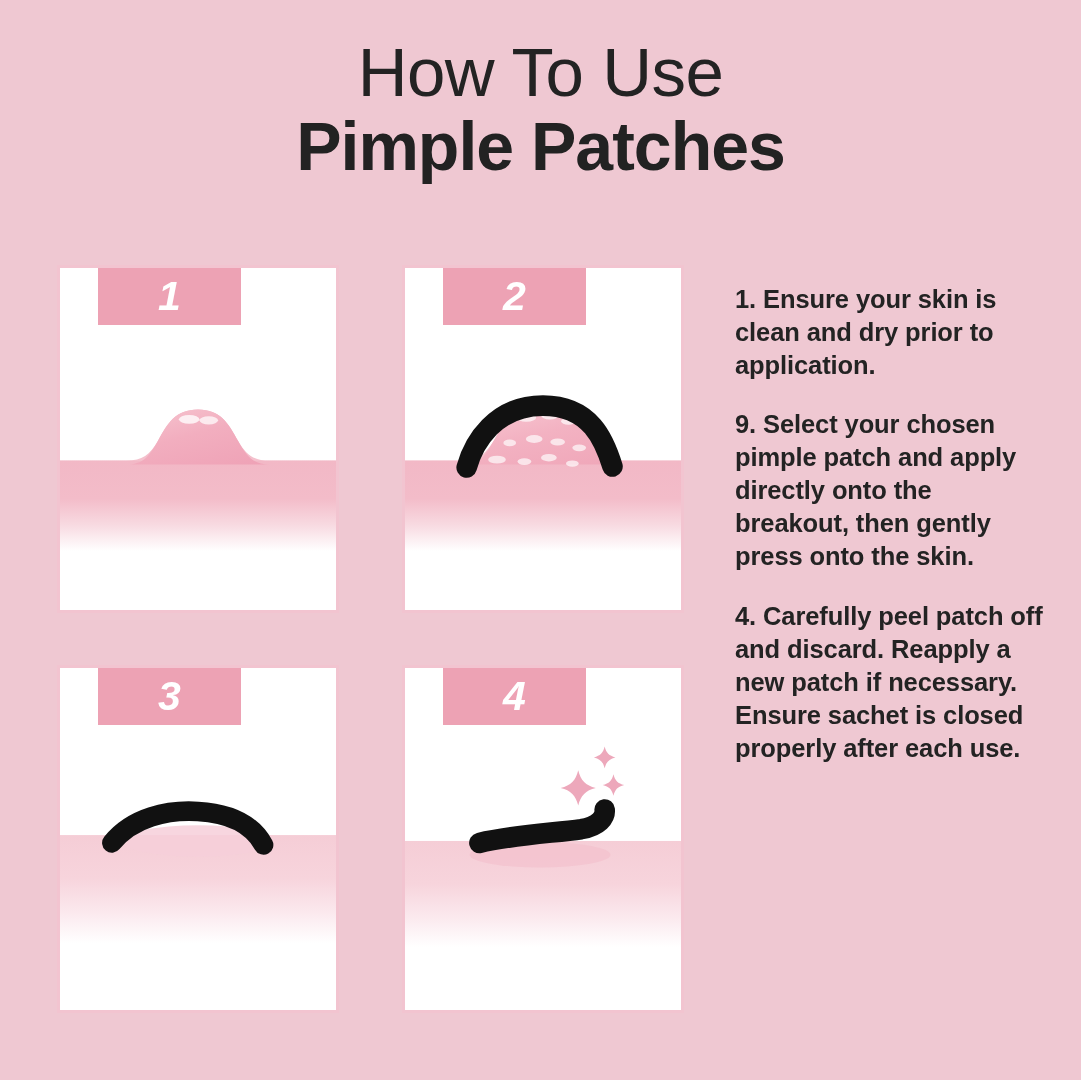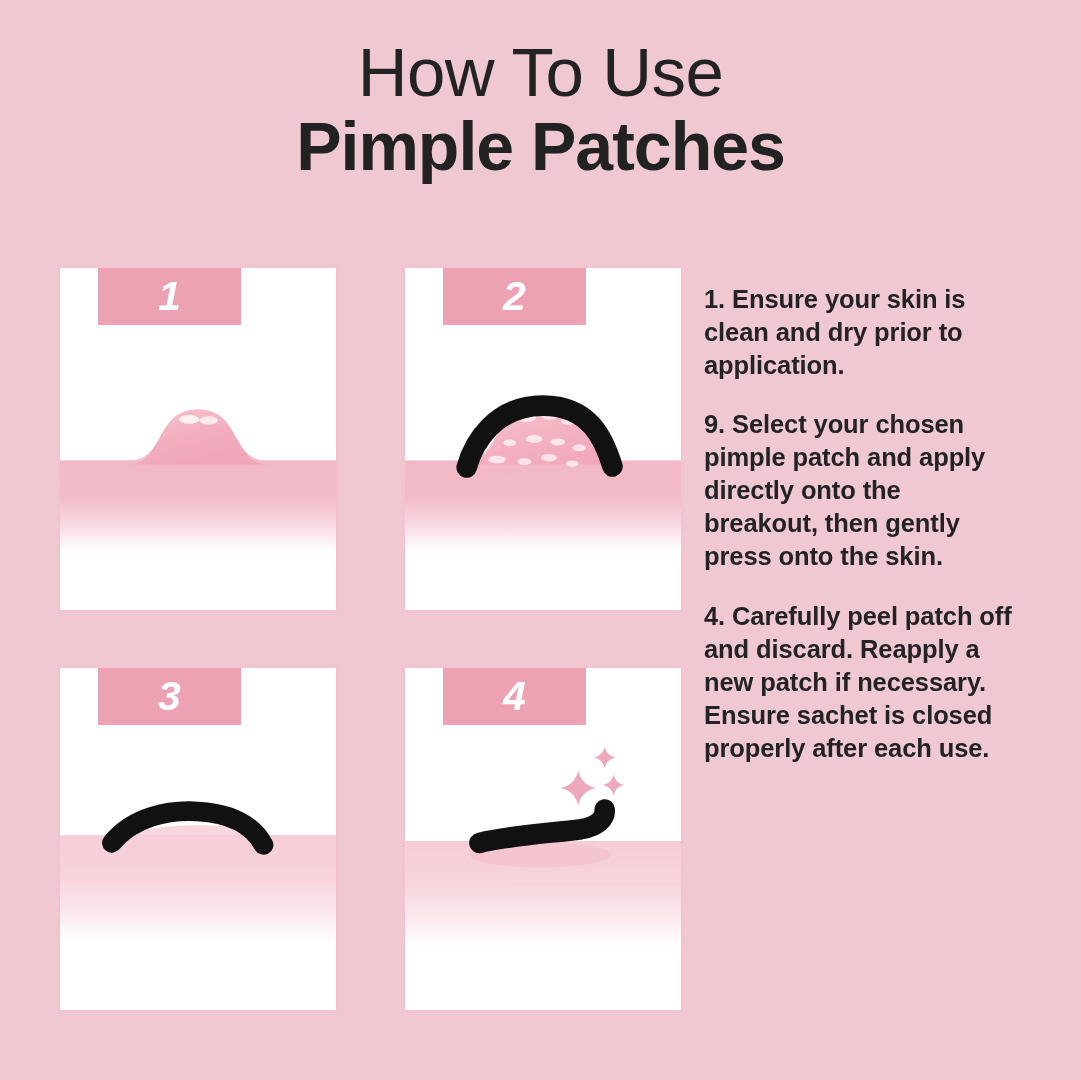--- a/index.html
+++ b/index.html
@@ -71,21 +71,21 @@
   .art{
     position:absolute;
     left:0;top:0;
     width:100%;height:100%;
   }
   .art svg{display:block;width:100%;height:100%;}
 
   
   .steps{
     position:absolute;
-    left:704px;top:257px;
+    left:735px;top:257px;
     width:310px;
   }
   .step{
     color:#232323;
     font-size:25.5px;
     font-weight:700;
     line-height:1.30;
     margin-bottom:26px;
     letter-spacing:-0.1px;
   }

